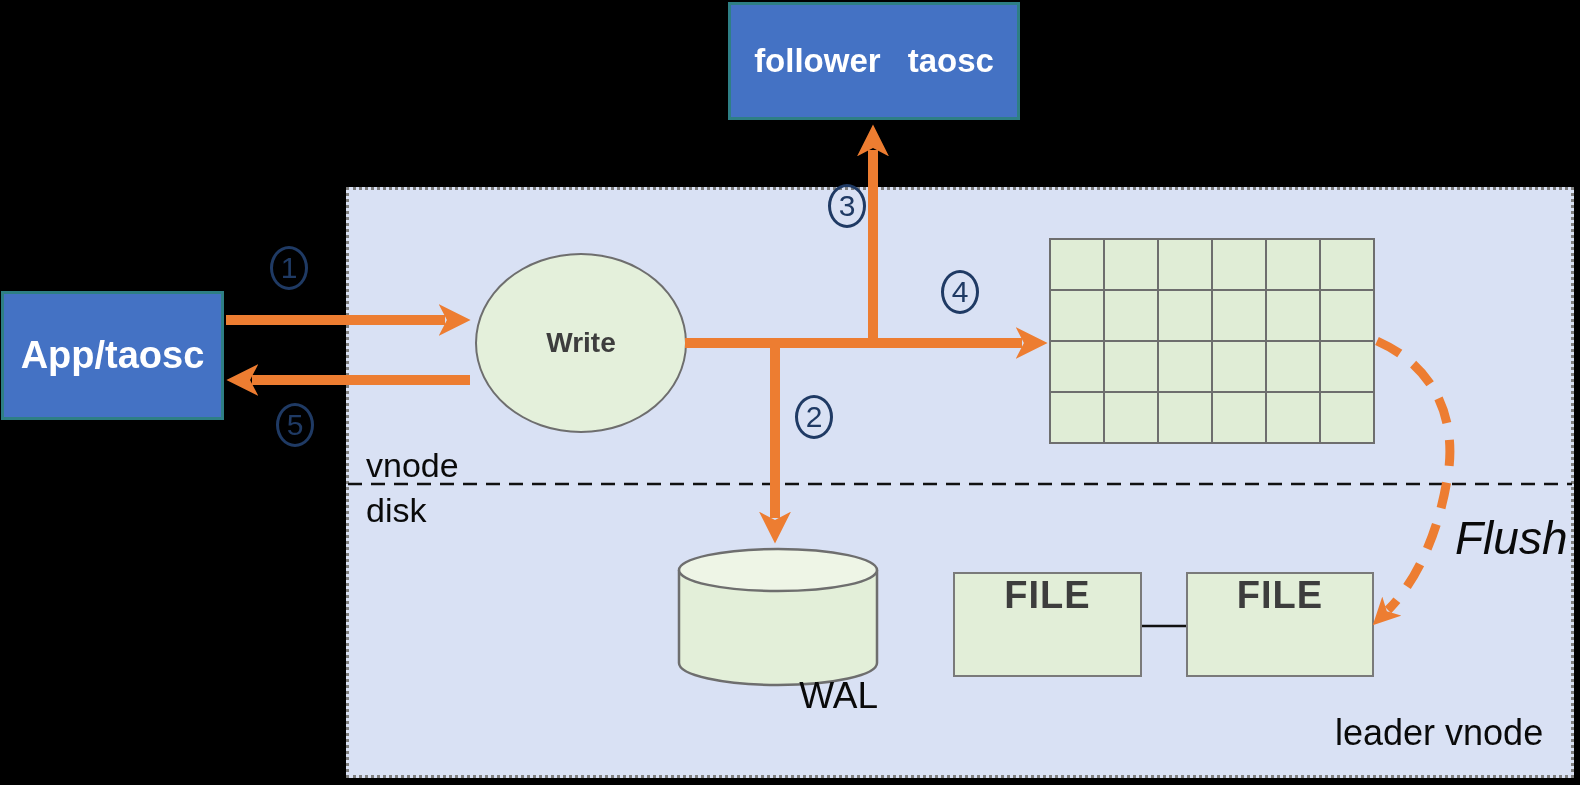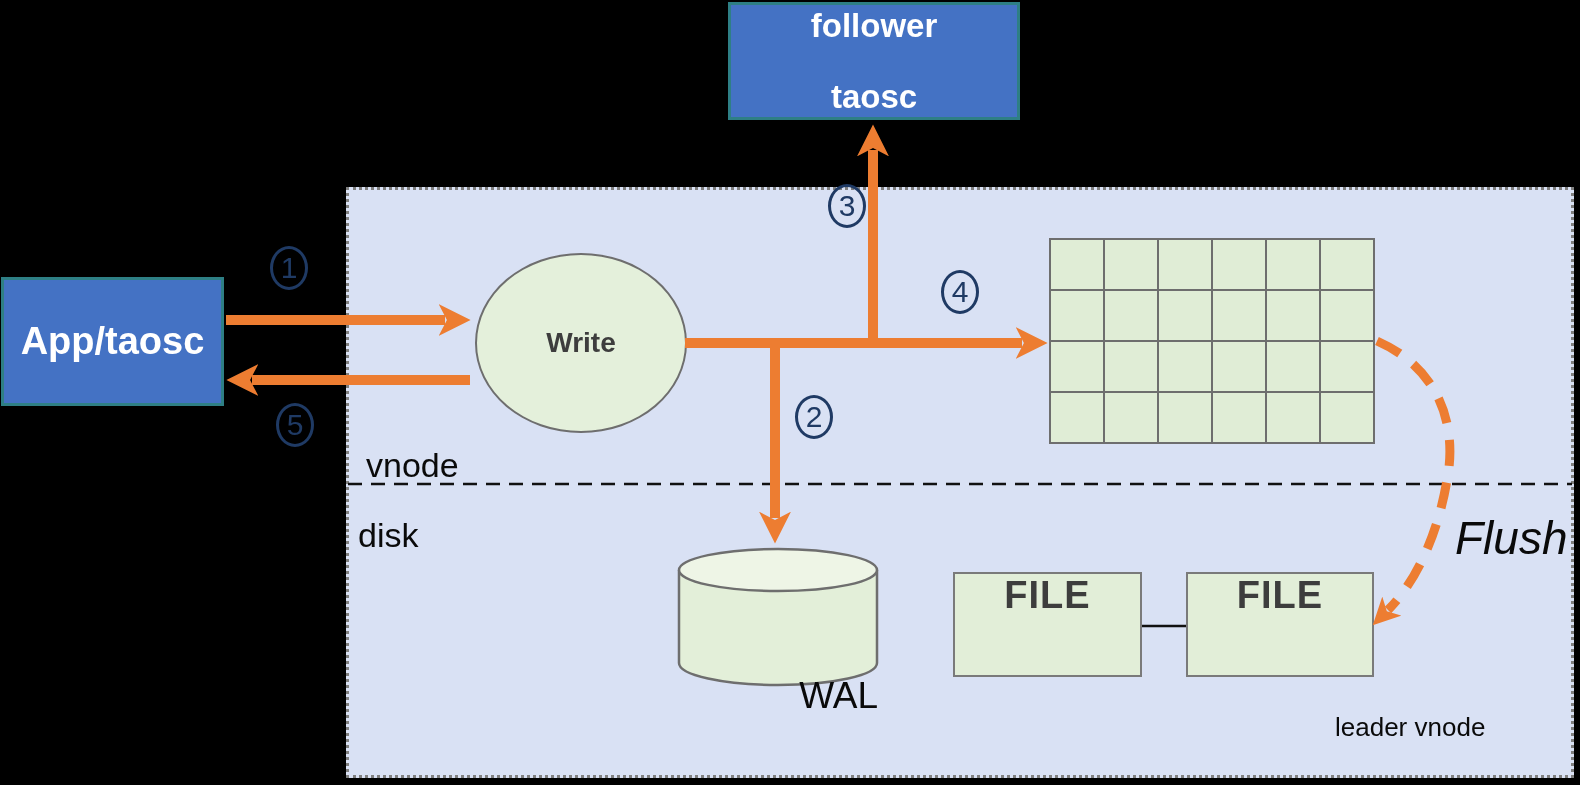--- a/index.html
+++ b/index.html
@@ -8,25 +8,25 @@
     font-family:"Liberation Sans", sans-serif;
   }
   
   .region{
     position:absolute;left:346px;top:187px;width:1228px;height:591px;
     background:#d9e1f4;border:3px dotted #7f7f7f;box-sizing:border-box;
   }
   
   .bluebox{
     position:absolute;background:#4472c4;border:3px solid #2e7f85;box-sizing:border-box;
-    display:flex;flex-direction:column;align-items:center;justify-content:center;
+    display:flex;flex-direction:row;align-items:center;justify-content:center;
     color:#fff;font-weight:bold;text-align:center;gap:27px;
   }
   #follower{left:728px;top:2px;width:292px;height:118px;font-size:33px;line-height:1.32;}
-  #apptaosc{left:1px;top:277px;width:223px;height:129px;font-size:38px;}
+  #apptaosc{left:1px;top:291px;width:223px;height:129px;font-size:38px;}
   
   #write{
     position:absolute;left:475px;top:253px;width:212px;height:180px;
     background:#e4f0db;border:2.5px solid #6e6e6e;border-radius:50%;box-sizing:border-box;
     display:flex;align-items:center;justify-content:center;
     font-size:28px;font-weight:bold;color:#3d3d3d;
   }
   
   #memgrid{
     position:absolute;left:1049px;top:238px;width:326px;height:206px;
@@ -44,23 +44,23 @@
   #fileA{left:953px;top:572px;}
   #fileB{left:1186px;top:572px;width:188px;}
   
   .abs{position:absolute;}
   svg{display:block;}
   #overlay{position:absolute;left:0;top:0;pointer-events:none;}
   
   .plain{position:absolute;color:#0a0a0a;font-size:34px;white-space:nowrap;}
   #wal-label{left:678px;top:675px;width:200px;text-align:right;font-size:37px;}
   #memory-label{left:366px;top:446px;}
-  #disk-label{left:358px;top:491px;margin-top:25px;}
+  #disk-label{left:366px;top:491px;}
   #flush-label{left:1455px;top:511px;font-size:46px;font-style:italic;}
-  #leader-label{left:1335px;top:712px;font-size:26px;}
+  #leader-label{left:1335px;top:712px;font-size:36px;}
   
   .step{
     position:absolute;width:38px;height:44px;border:3px solid #1f3a64;border-radius:50%;
     box-sizing:border-box;display:flex;align-items:center;justify-content:center;
     color:#1f3a64;font-size:30px;line-height:1;
   }
   #step1{left:270px;top:246px;}
   #step2{left:795px;top:395px;}
   #step3{left:828px;top:184px;}
   #step4{left:941px;top:270px;}

